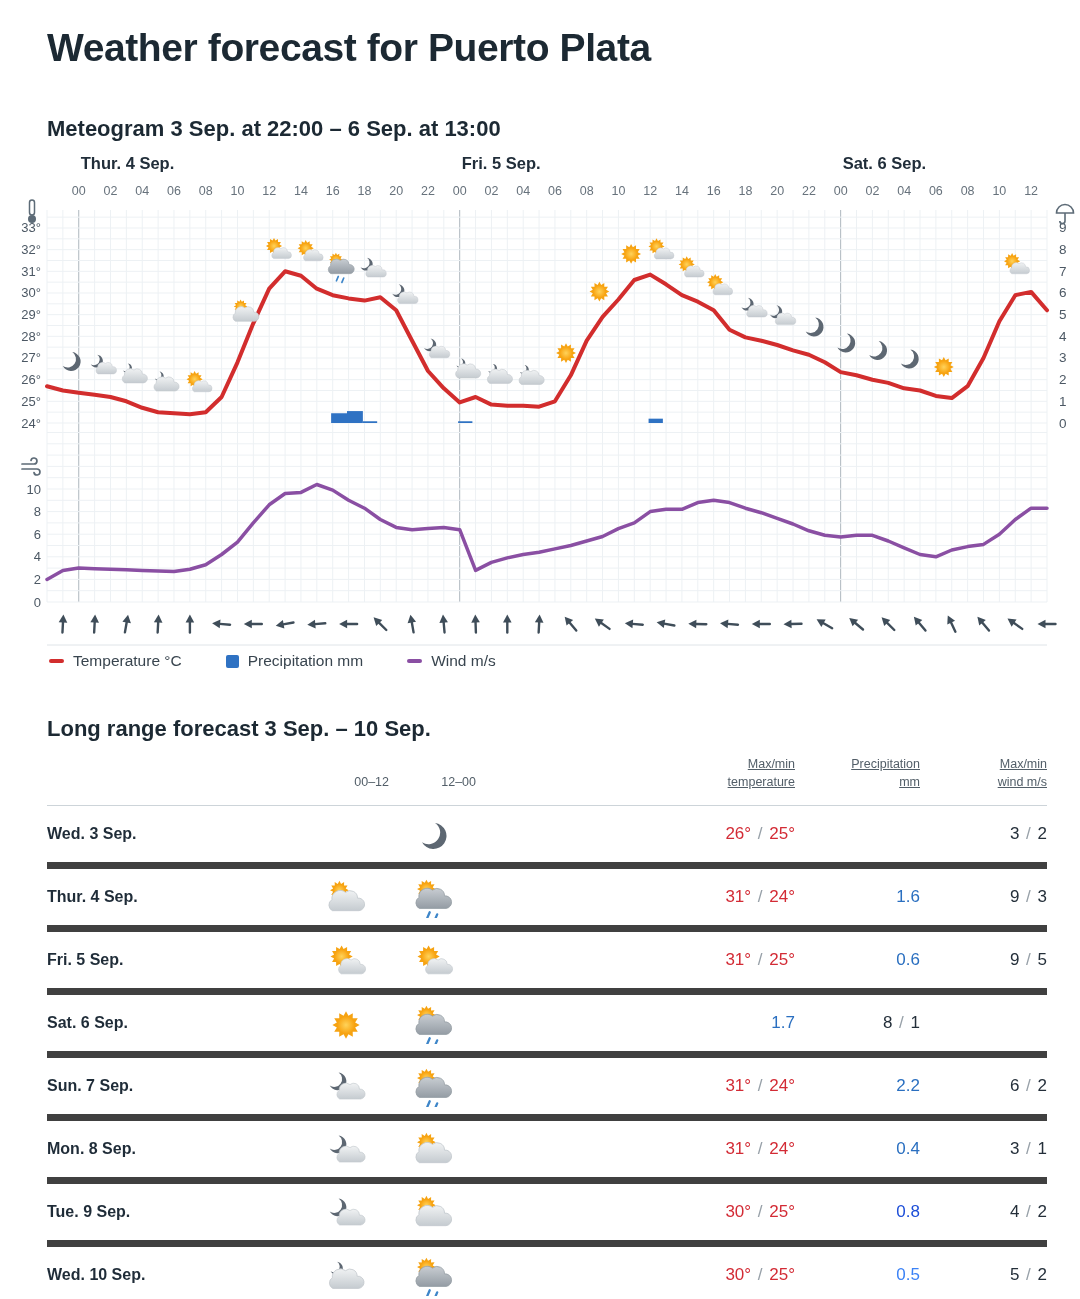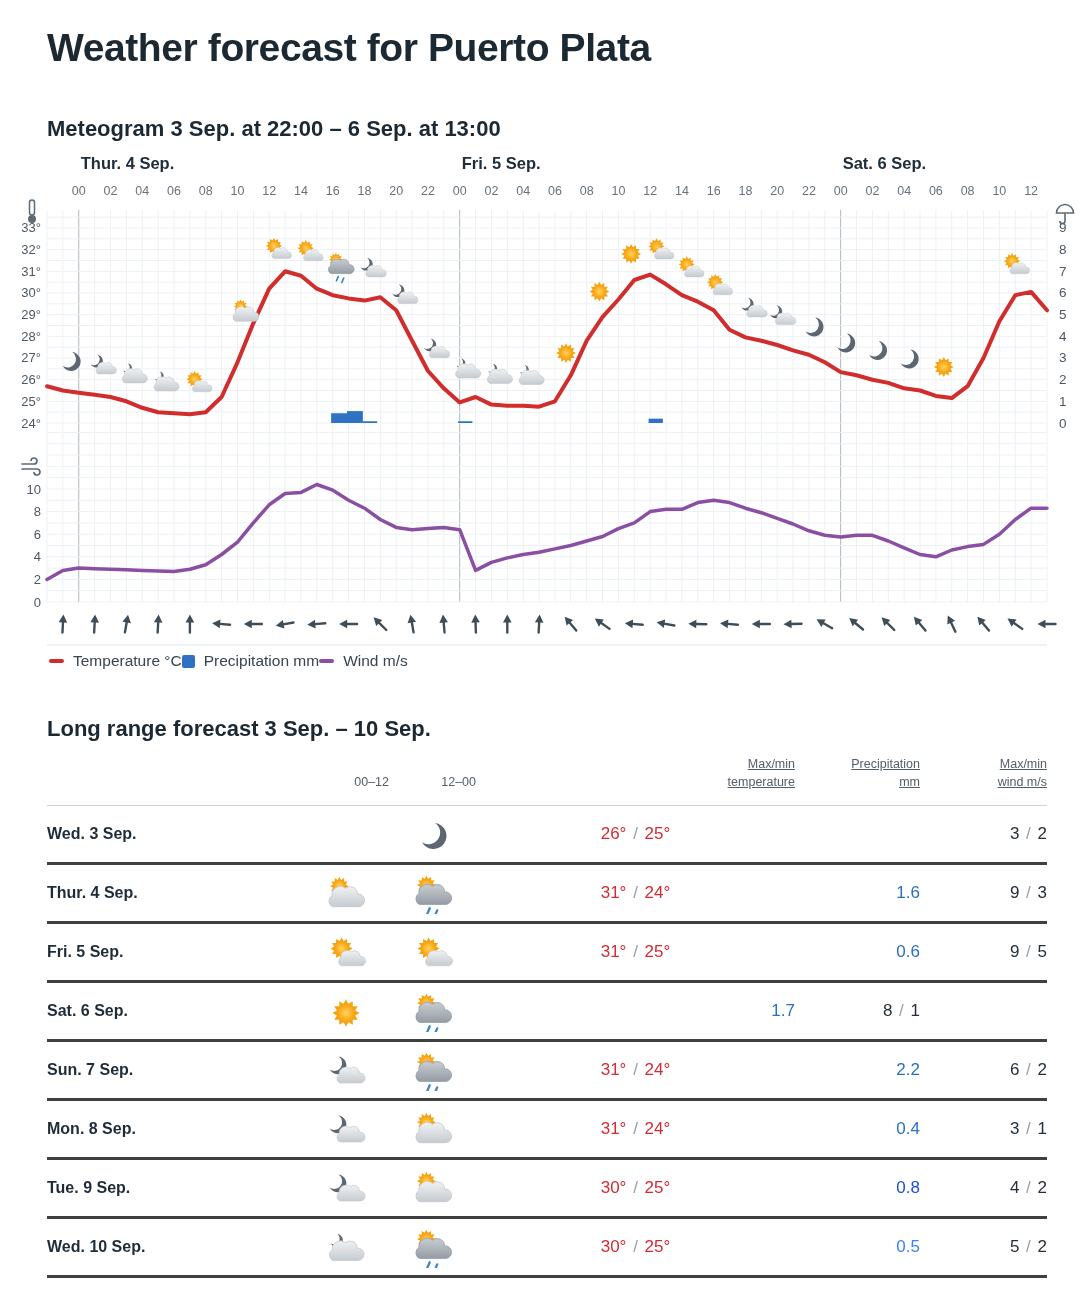--- a/index.html
+++ b/index.html
@@ -1,35 +1,35 @@
 <!DOCTYPE html>
 <html><head>
 <meta charset="utf-8">
 <style>
   html,body{margin:0;padding:0;background:#fff;}
   body{width:1080px;font-family:"Liberation Sans",sans-serif;color:#202c38;}
   .wrap{padding:0 0 30px 12px;}
   h1{font-size:39px;font-weight:700;letter-spacing:-0.4px;margin:26px 45px 0 35px;color:#1c2933;}
   h2{font-size:22px;font-weight:700;margin:46px 45px 8px 35px;color:#1c2933;}
   #meteo-svg{display:block;}
-  .legend{display:flex;align-items:center;margin:2px 0 0 37px;font-size:15.5px;color:#39454f;}
+  .legend{display:flex;align-items:center;gap:44px;margin:2px 0 0 37px;font-size:15.5px;color:#39454f;}
   .lg-item{display:flex;align-items:center;gap:9px;}
   .lg-swatch{display:inline-block;}
   .lg-dash{width:15px;height:4px;border-radius:2px;}
   .lg-square{width:13px;height:13px;border-radius:2px;}
   .lr-table{margin-left:35px;width:1000px;}
   .lr-head,.lr-row{display:grid;grid-template-columns:255px 87px 87px 319px 125px 127px;align-items:center;}
   .lr-head{border-bottom:1px solid #cdd4d9;padding:6px 0 14px 0;font-size:12.5px;line-height:1.4;color:#525e68;align-items:end;}
   .lr-head span{display:block;}
   .c-am,.c-pm{text-align:right;}
   .c-temp,.c-precip,.c-wind{text-align:right;text-decoration:underline;}
-  .lr-row{height:56px;border-bottom:3px solid #404040;font-size:17px;}
+  .lr-row{height:56px;border-bottom:7px solid #404040;font-size:17px;}
   .lr-day{font-weight:700;font-size:16px;color:#1f2c38;}
   .lr-ic{text-align:center;line-height:0;}
-  .lr-temp{text-align:center;}
+  .lr-temp{text-align:right;}
   .lr-precip{text-align:right;}
   .lr-wind{text-align:right;color:#242f3a;}
   .sep{color:#97a0a8;font-weight:400;padding:0 2px;}
 </style>
 </head>
 <body>
 
 <div class="wrap">
   <h1>Weather forecast for Puerto Plata</h1>
 

